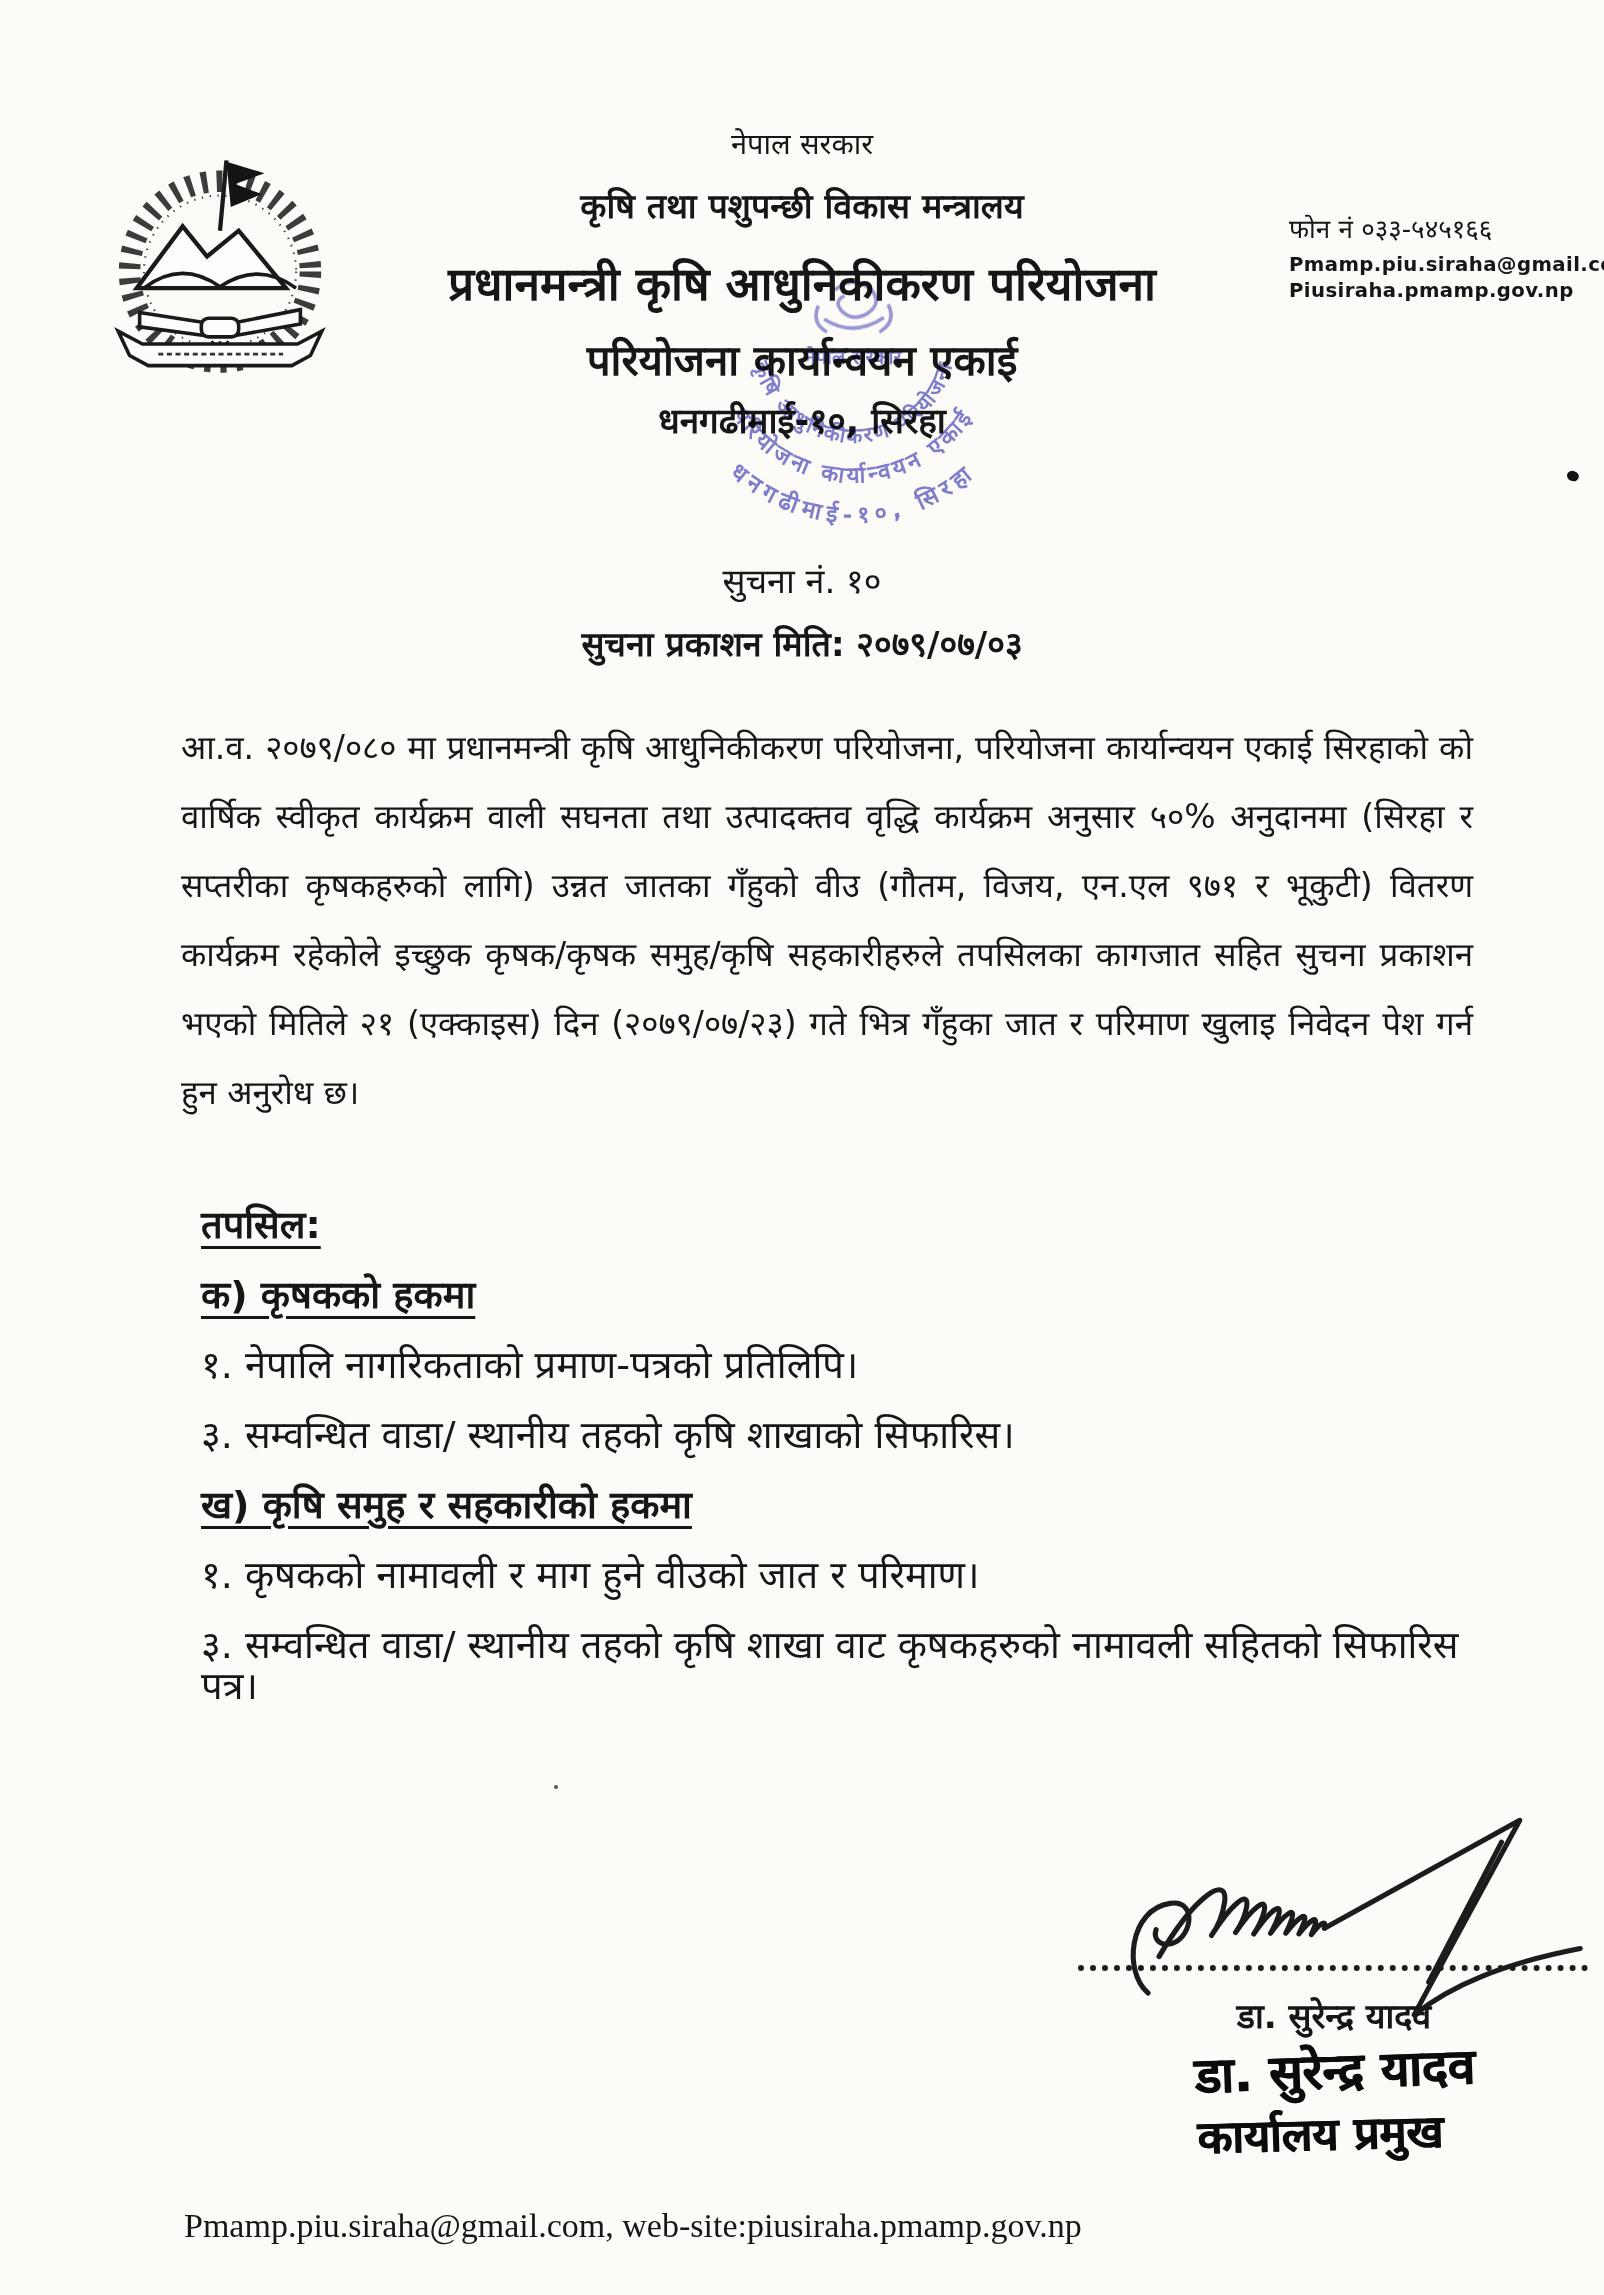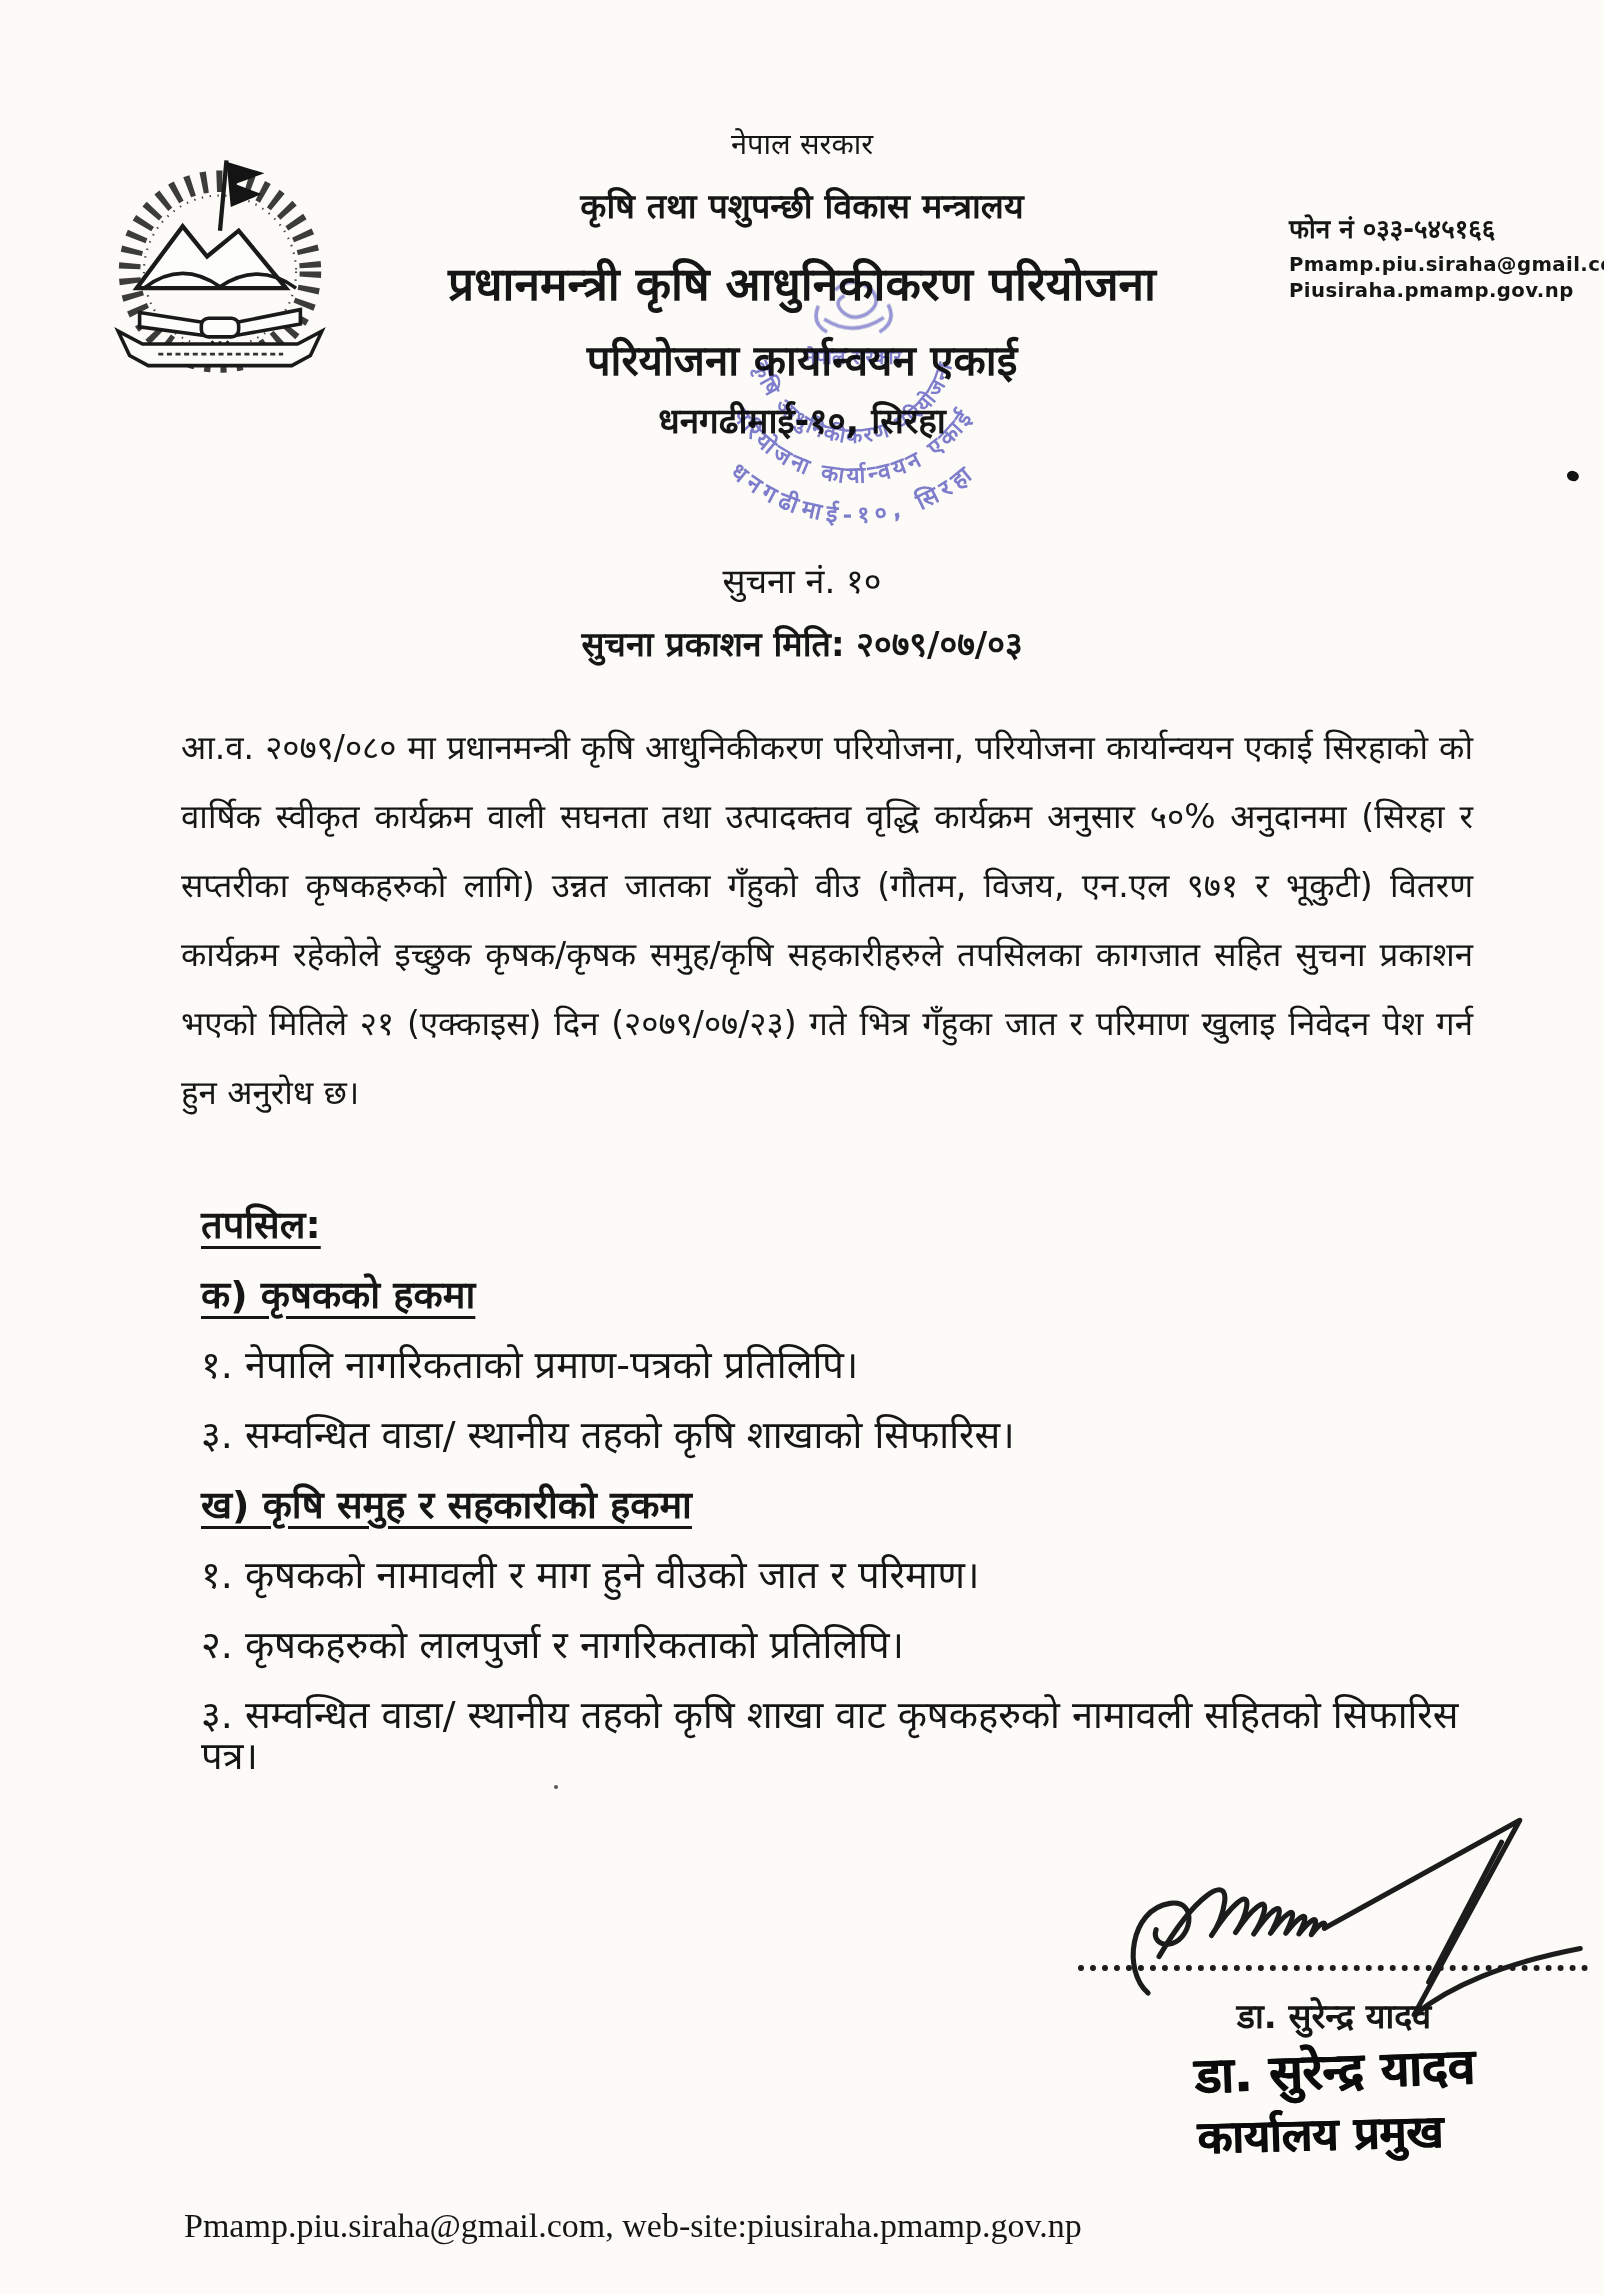--- a/index.html
+++ b/index.html
@@ -10,21 +10,21 @@
     overflow:hidden;
   }
   .center-line { position:absolute; left:0; width:100%; text-align:center; white-space:nowrap; }
   .gov-line      { top:123px; font-size:29px; font-weight:500; }
   .ministry-line { top:182px; font-size:34px; font-weight:600; }
   .project-line  { top:251px; font-size:46px; font-weight:700; }
   .unit-line     { top:330px; font-size:42px; font-weight:600; }
   .address-line  { top:396px; font-size:35px; font-weight:600; }
 
   .contact-block { position:absolute; left:1289px; top:210px; width:314px; text-align:left; }
-  .contact-phone { font-size:26px; font-weight:700; margin:0 0 7.3px 0; white-space:nowrap; }
+  .contact-phone { font-size:26px; font-weight:400; margin:0 0 7.3px 0; white-space:nowrap; }
   .contact-email { font-size:19.7px; font-weight:700; margin:0 0 2.9px 0; letter-spacing:0.4px; white-space:nowrap; }
 
   .emblem-svg { position:absolute; left:98px; top:146px; width:244px; height:244px; }
 
   .seal-svg { position:absolute; left:620px; top:268px; width:481px; height:324px;
               mix-blend-mode:multiply; opacity:.88; }
 
   .notice-number { top:557px;  font-size:34px; font-weight:400; }
   .notice-date   { top:620px;  font-size:34px; font-weight:600; }
 
@@ -127,21 +127,20 @@
 
   <p class="body-paragraph">आ.व. २०७९/०८० मा प्रधानमन्त्री कृषि आधुनिकीकरण परियोजना, परियोजना कार्यान्वयन एकाई सिरहाको को वार्षिक स्वीकृत कार्यक्रम वाली सघनता तथा उत्पादक्तव वृद्धि कार्यक्रम अनुसार ५०% अनुदानमा (सिरहा र सप्तरीका कृषकहरुको लागि) उन्नत जातका गँहुको वीउ (गौतम, विजय, एन.एल ९७१ र भूकुटी) वितरण कार्यक्रम रहेकोले इच्छुक कृषक/कृषक समुह/कृषि सहकारीहरुले तपसिलका कागजात सहित सुचना प्रकाशन भएको मितिले २१ (एक्काइस) दिन (२०७९/०७/२३) गते भित्र गँहुका जात र परिमाण खुलाइ निवेदन पेश गर्न हुन अनुरोध छ।</p>
 
   <div class="details-block">
     <p class="u-head">तपसिल:</p>
     <p class="u-head">क) कृषकको हकमा</p>
     <p>१. नेपालि नागरिकताको प्रमाण-पत्रको प्रतिलिपि।</p>
     <p>३. सम्वन्धित वाडा/ स्थानीय तहको कृषि शाखाको सिफारिस।</p>
     <p class="u-head">ख) कृषि समुह र सहकारीको हकमा</p>
     <p>१. कृषकको नामावली र माग हुने वीउको जात र परिमाण।</p>
-    <p>२. कृषकहरुको लालपुर्जा र नागरिकताको प्रतिलिपि।</p>
     <p>३. सम्वन्धित वाडा/ स्थानीय तहको कृषि शाखा वाट कृषकहरुको नामावली सहितको सिफारिस पत्र।</p>
   </div>
 
   <svg class="sig-svg" viewBox="0 0 660 300">
     <g fill="none" stroke="#1c1c1c" stroke-width="7" stroke-linecap="round" stroke-linejoin="round">
       <path d="M55,255 C20,225 30,140 85,132 C125,126 115,185 82,188 C70,189 62,180 66,168"></path>
       <path d="M70,205 C120,120 165,92 160,130 C157,152 150,165 142,176
                C168,135 195,110 190,138 C187,154 180,165 175,172
                C198,138 220,120 214,144 C210,159 204,168 200,174
                C222,142 240,128 234,149 C230,161 226,168 223,173

